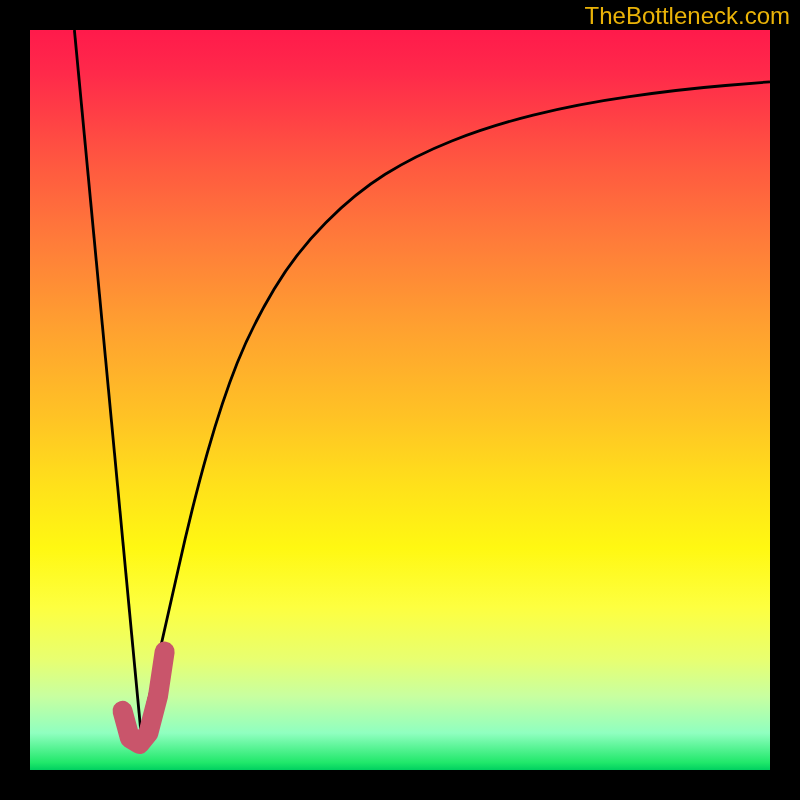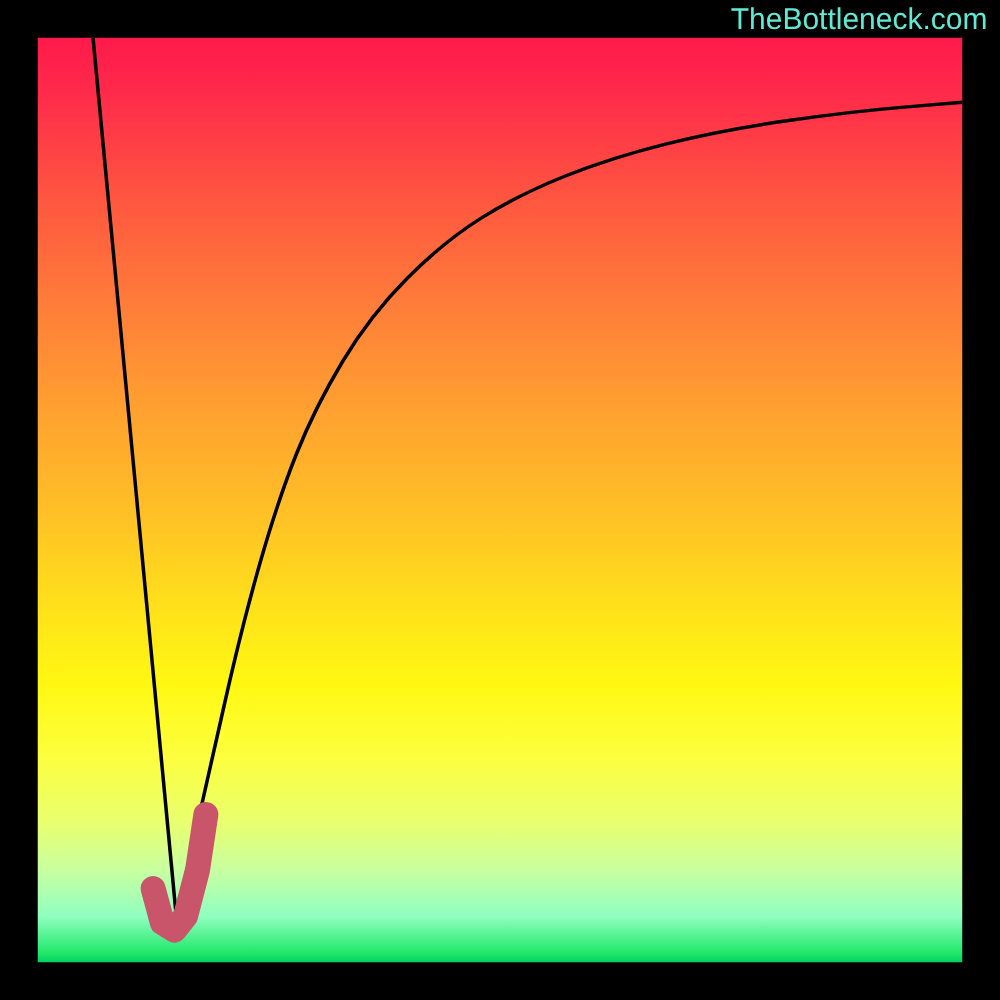--- a/index.html
+++ b/index.html
@@ -7,21 +7,21 @@
   .outer-frame {
     width: 800px;
     height: 800px;
     background: #000;
     position: relative;
   }
   .watermark {
     position: absolute;
     top: 2px;
     right: 10px;
-    color: #5eead4;
+    color: #eab308;
     font-family: Arial, Helvetica, sans-serif;
     font-size: 24px;
     font-weight: 500;
     z-index: 10;
   }
   .plot-area {
     position: absolute;
     left: 30px;
     top: 30px;
     width: 740px;

